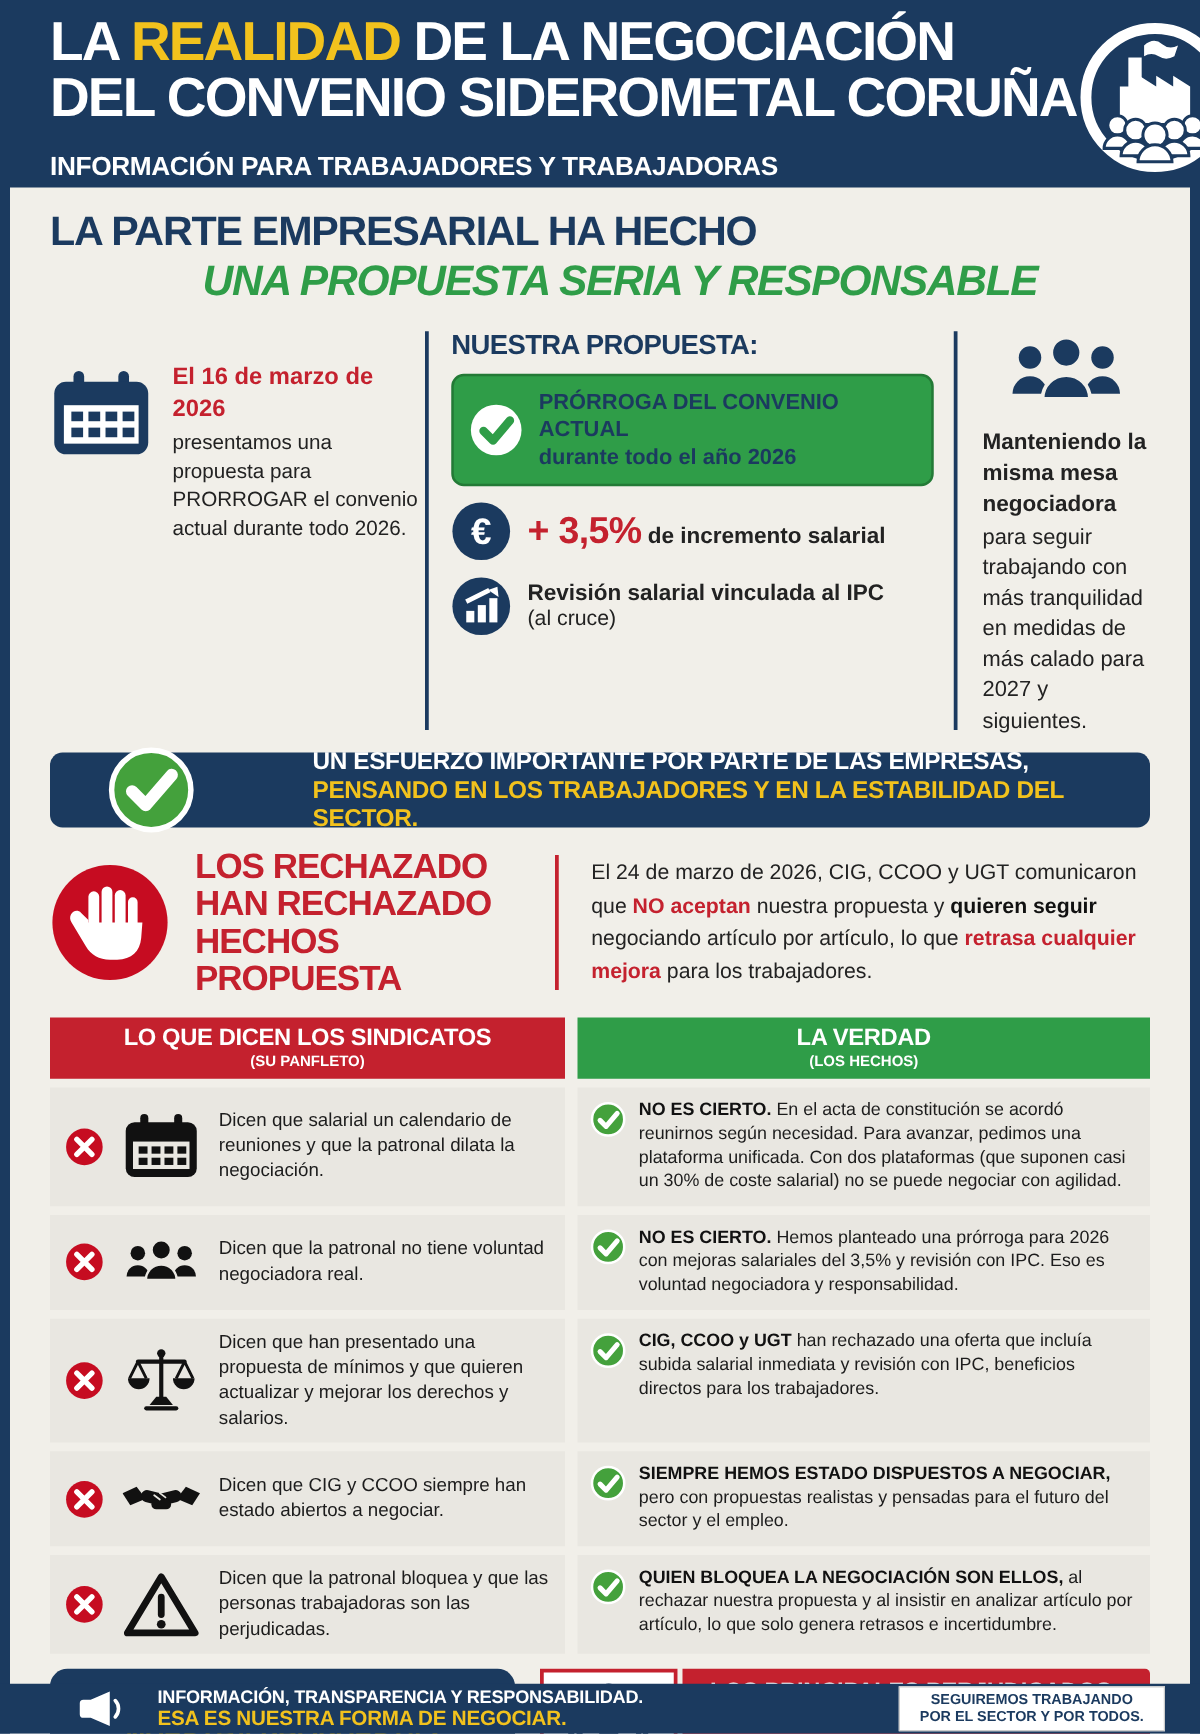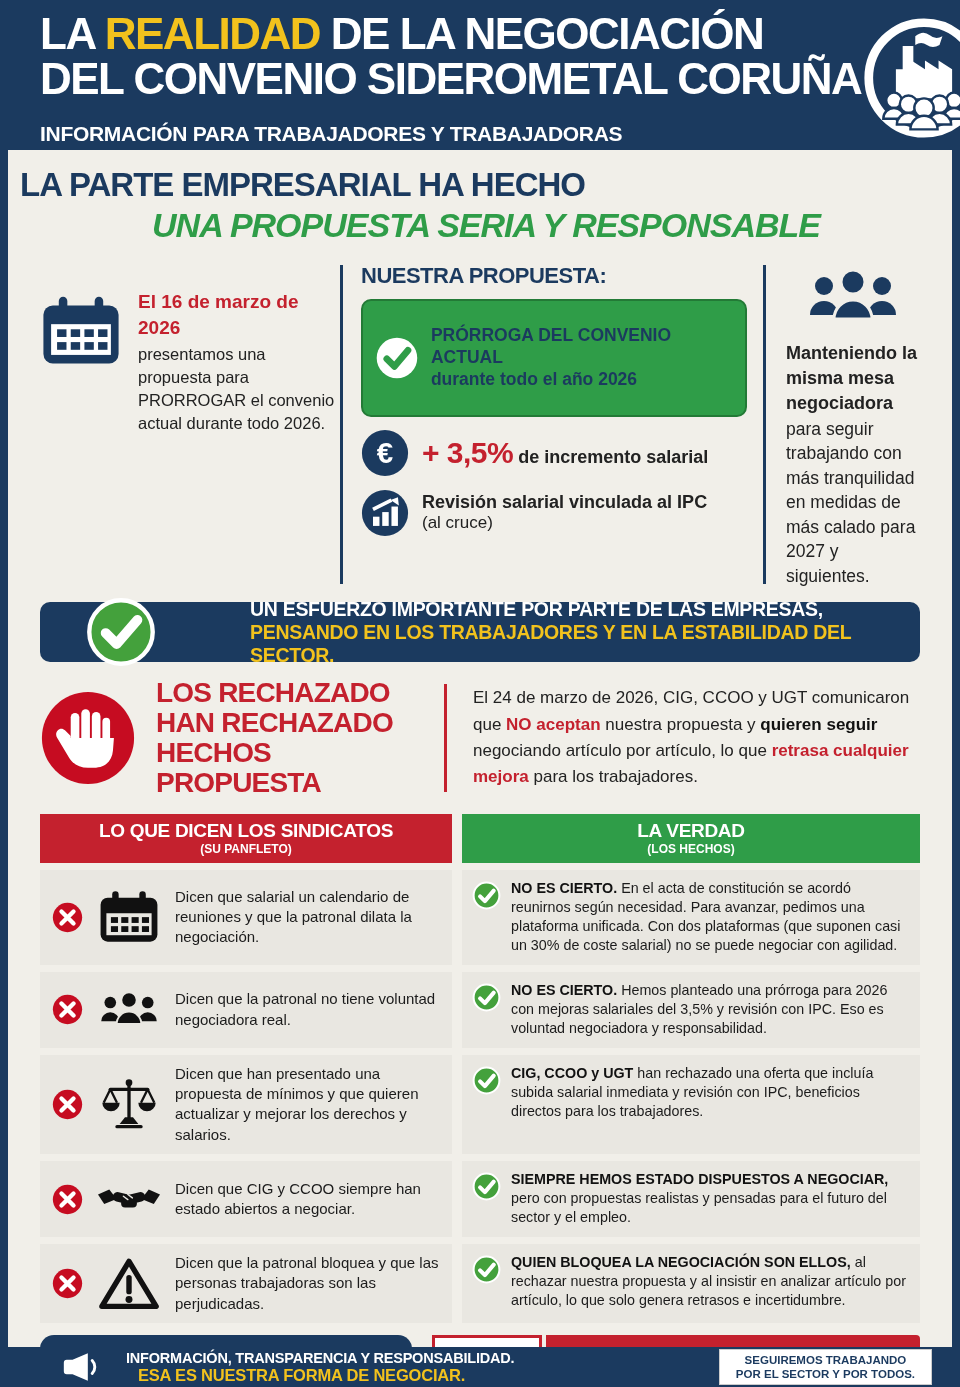--- a/index.html
+++ b/index.html
@@ -11,33 +11,33 @@
   .poster{position:relative;width:960px;height:1387px;background:var(--bg);
     border-left:8px solid var(--navy);border-right:8px solid var(--navy);border-top:8px solid var(--navy);}
   
   .hdr{background:var(--navy);color:#fff;padding:12px 28px 14px 32px;display:flex;align-items:center;justify-content:space-between;height:142px;}
   .hdr-titles{line-height:1.02;}
   .hdr-line{font-size:44px;font-weight:bold;letter-spacing:-1.5px;white-space:nowrap;}
   .hl-yellow{color:var(--yellow);}
   .hdr-sub{font-size:21px;font-weight:bold;margin-top:21px;letter-spacing:-0.3px;}
   .hdr-icon{width:126px;height:126px;flex:0 0 auto;}
   
-  .intro{padding:16px 0 6px 12px;}
+  .intro{padding:16px 0 6px 32px;}
   .intro-1{color:var(--navy);font-size:33px;font-weight:bold;letter-spacing:-1px;}
   .intro-2{color:var(--green);font-size:34px;font-weight:bold;font-style:italic;letter-spacing:-1px;margin-top:2px;text-align:center;}
   
   .band{display:flex;margin:10px 32px 0 32px;min-height:202px;}
   .band-left{width:300px;display:flex;gap:16px;padding-top:28px;}
   .cal-icon{width:82px;height:72px;flex:0 0 auto;margin-top:6px;}
   .band-left-text{font-size:16.5px;color:var(--dark);line-height:1.38;padding-right:4px;}
   .band-date{color:var(--red);font-weight:bold;font-size:19px;display:block;margin-bottom:2px;}
   .vdiv{width:3px;background:var(--navy);margin:4px 0;}
   .band-mid{width:420px;padding:2px 16px 0 18px;}
   .band-mid-h{color:var(--navy);font-size:22px;font-weight:bold;letter-spacing:-0.5px;margin-bottom:10px;}
-  .greenbox{background:var(--green);border:2px solid #237a36;border-radius:10px;display:flex;align-items:center;gap:12px;padding:24px 12px;margin-bottom:12px;}
+  .greenbox{background:var(--green);border:2px solid #237a36;border-radius:10px;display:flex;align-items:center;gap:12px;padding:10px 12px;margin-bottom:12px;}
   .greenbox-txt{color:var(--navy);font-weight:bold;font-size:17.5px;line-height:1.25;}
   .prop-row{display:flex;align-items:center;gap:13px;margin-bottom:12px;}
   .circ-icon{width:48px;height:48px;flex:0 0 auto;}
   .euro-line{font-size:18px;font-weight:bold;color:var(--dark);}
   .euro-big{color:var(--red);font-size:30px;font-weight:bold;letter-spacing:-0.5px;}
   .ipc-1{font-size:18px;font-weight:bold;color:var(--dark);line-height:1.2;}
   .ipc-2{font-size:17px;color:var(--dark);font-weight:normal;}
   .band-right{flex:1;padding:4px 0 0 20px;text-align:left;}
   .people-icon{width:96px;height:64px;display:block;margin:0 auto 12px auto;}
   .band-right-text{font-size:17.5px;color:var(--dark);line-height:1.4;}
@@ -83,21 +83,21 @@
   .impl-txt{font-size:15.5px;font-weight:bold;line-height:1.3;}
   .bottom-right{flex:1;}
   .victims{display:flex;gap:4px;height:86px;}
   .fam-box{background:#fff;border:3px solid var(--red);width:110px;display:flex;align-items:center;justify-content:center;}
   .fam-box svg{width:88px;height:64px;}
   .vict-red{flex:1;background:var(--red);color:#fff;font-weight:bold;font-size:19px;line-height:1.28;display:flex;flex-direction:column;justify-content:center;padding-left:22px;letter-spacing:-0.2px;border-radius:0 4px 4px 0;}
   
   .ftr{position:absolute;left:-8px;right:-8px;bottom:0;height:40px;background:var(--navy);display:flex;align-items:center;padding:0 28px 0 60px;}
   .ftr-mega{width:44px;height:32px;margin-right:22px;flex:0 0 auto;}
   .ftr-l1{color:#fff;font-weight:bold;font-size:14.5px;letter-spacing:-0.2px;line-height:1.15;}
-  .ftr-l2{color:var(--yellow);font-weight:bold;font-size:16.5px;letter-spacing:-0.2px;line-height:1.1;margin-left:12px;}
+  .ftr-l2{color:var(--yellow);font-weight:bold;font-size:16.5px;letter-spacing:-0.2px;line-height:1.1;}
   .ftr-box{margin-left:auto;background:#fff;color:var(--navy);font-weight:bold;font-size:11.5px;text-align:center;line-height:1.25;padding:3px 16px;border:1px solid #ccc;}
 </style>
 </head>
 <body>
 
 <div class="poster">
 
   <div class="hdr">
     <div class="hdr-titles">
       <div class="hdr-line"><span>LA </span><span class="hl-yellow">REALIDAD</span><span> DE LA NEGOCIACIÓN</span></div>

